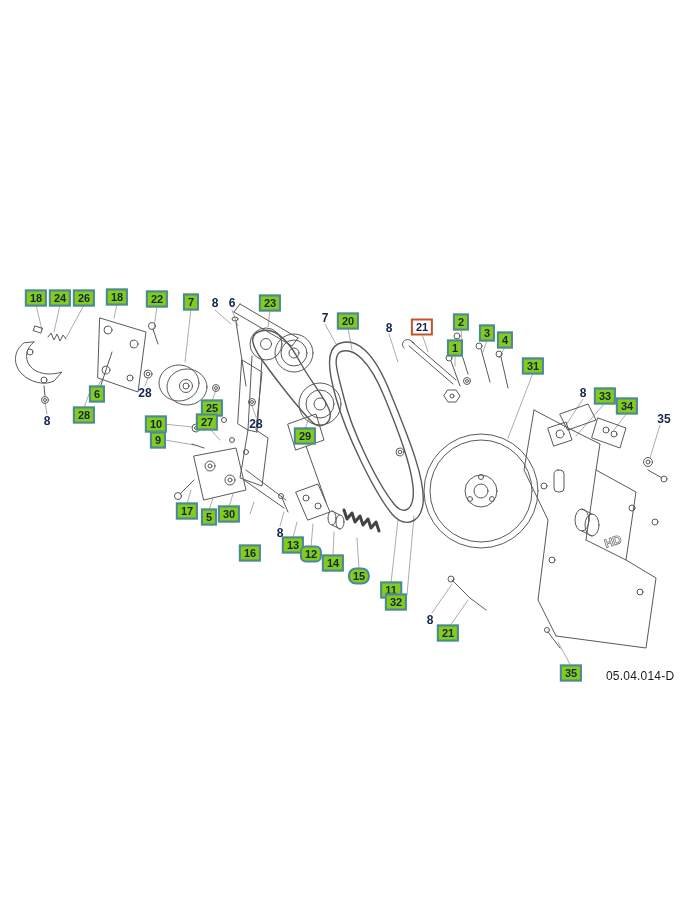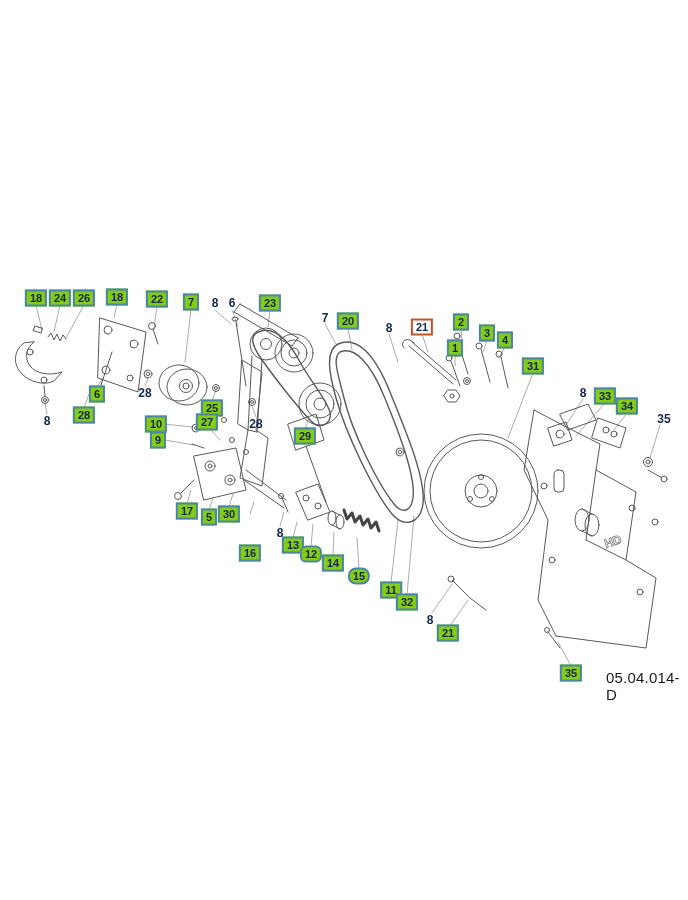--- a/index.html
+++ b/index.html
@@ -15,21 +15,21 @@
   }
   .callout.boxed {
     border:2px solid var(--box,#4b87a5); background:#84cc16; padding:0 3px;
   }
   .callout.highlight {
     border:2px solid var(--hl,#c2542a); background:#ffffff; padding:0 3px;
   }
   .callout.plain { font-size:12px; }
   .diagram-code {
     position:absolute; left:606px; top:669px;
-    font-size:15px; color:#1a1a1a; letter-spacing:0.2px;
+    font-size:12px; color:#1a1a1a; letter-spacing:0.2px;
   }
   .marking { font-size:12px; font-weight:bold; }
 </style>
 </head>
 <body>
 
 <div class="stage">
 
   <svg width="688" height="900" viewBox="0 0 688 900" fill="none" stroke="#5a5a5a" stroke-width="1" stroke-linecap="round" stroke-linejoin="round">
 
@@ -286,20 +286,20 @@
       <div class="callout boxed" style="left: 187px; top: 511px;">17</div>
       <div class="callout boxed" style="left: 209px; top: 517px;">5</div>
       <div class="callout boxed" style="left: 229px; top: 514px;">30</div>
       <div class="callout boxed" style="left: 250px; top: 521px; margin-top: 32px;">16</div>
       <div class="callout plain" style="left: 280px; top: 533px;">8</div>
       <div class="callout boxed" style="left: 293px; top: 545px;">13</div>
       <div class="callout boxed" style="left: 311px; top: 554px; border-radius: 6px;">12</div>
       <div class="callout boxed" style="left: 333px; top: 563px;">14</div>
       <div class="callout boxed" style="left: 359px; top: 576px; border-radius: 8px;">15</div>
       <div class="callout boxed" style="left: 391px; top: 590px;">11</div>
-      <div class="callout boxed" style="left: 407px; top: 602px;">32</div>
+      <div class="callout boxed" style="left: 396px; top: 602px;">32</div>
       <div class="callout plain" style="left: 430px; top: 620px;">8</div>
       <div class="callout boxed" style="left: 448px; top: 633px;">21</div>
       <div class="callout boxed" style="left: 571px; top: 673px;">35</div>
     </div>
 
   <div class="diagram-code">05.04.014-D</div>
 </div>
 
 </body></html>

